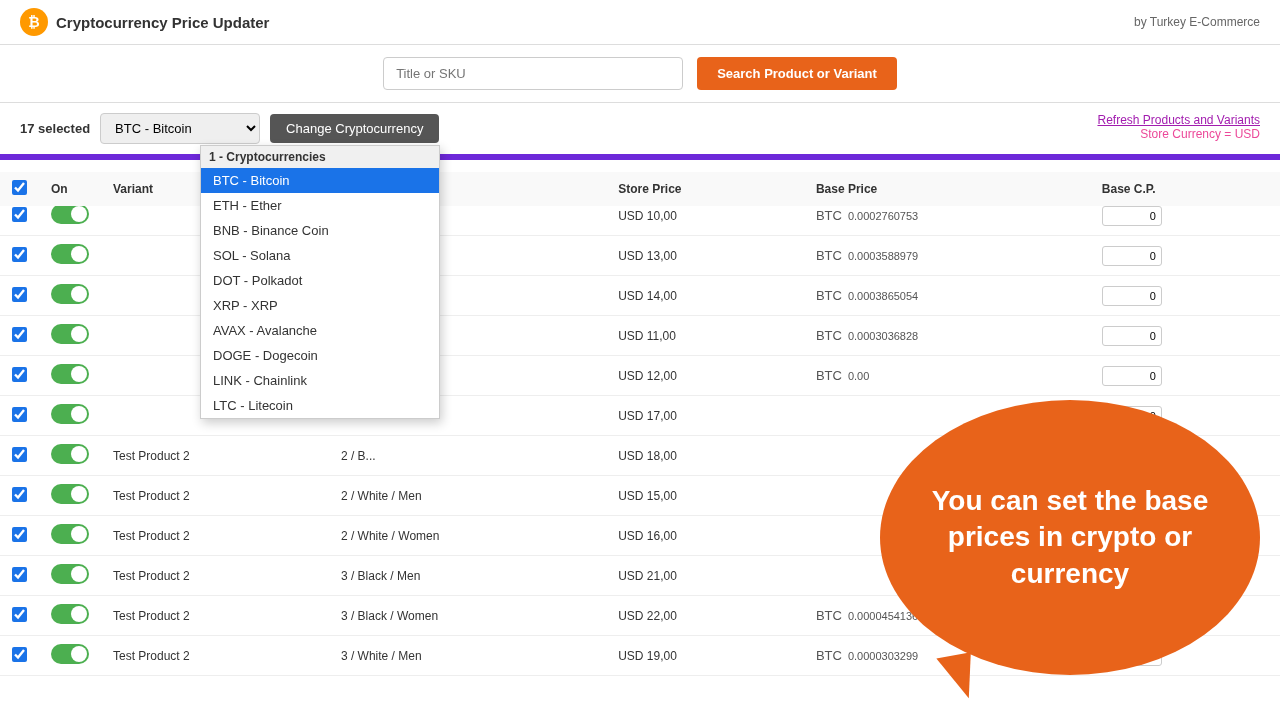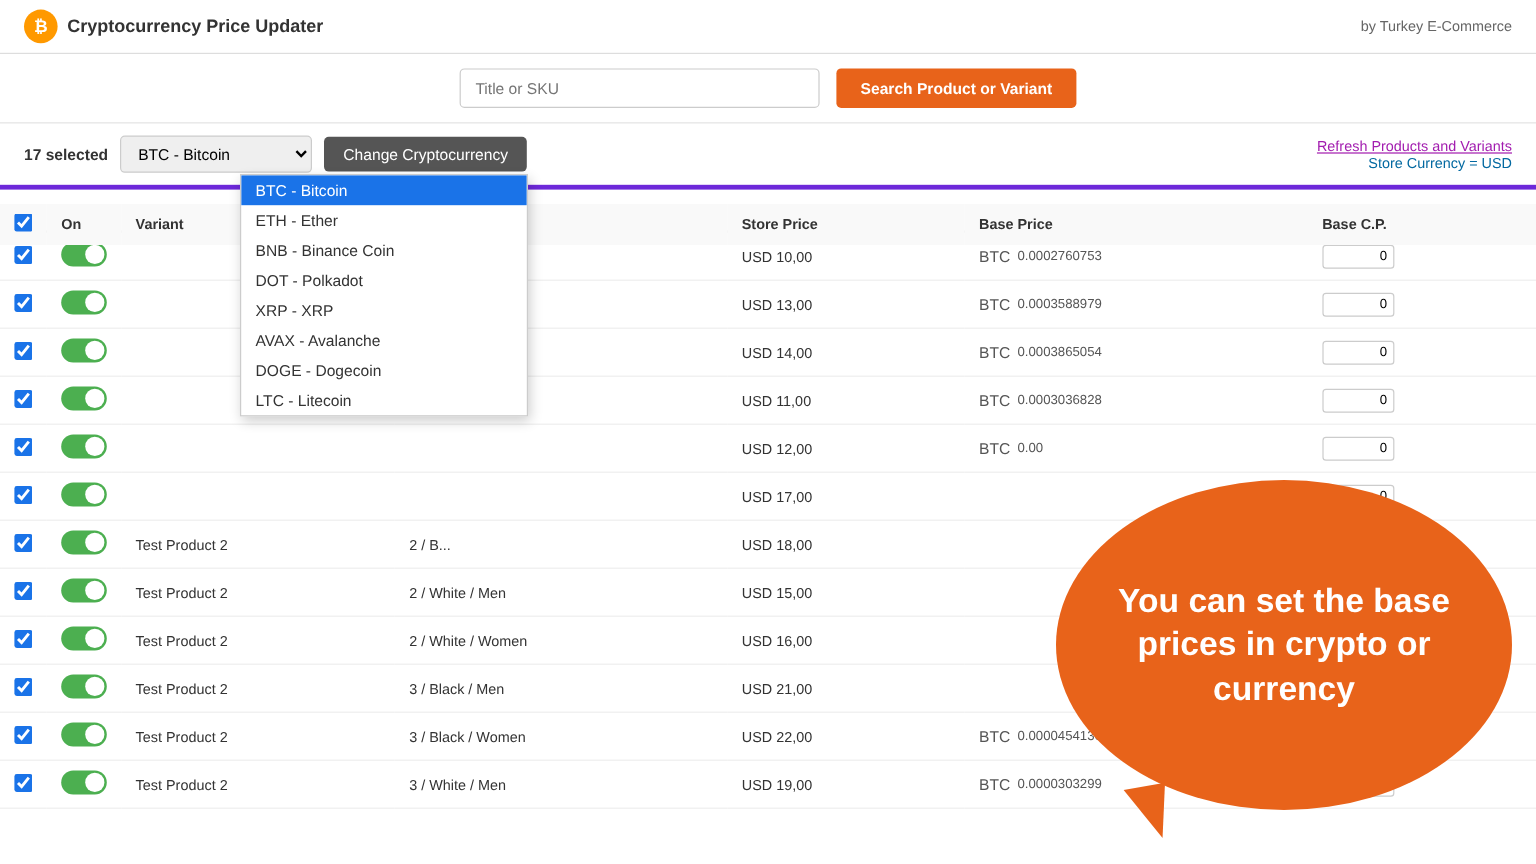--- a/index.html
+++ b/index.html
@@ -22,34 +22,34 @@
     }
     .search-input {
       width: 300px; padding: 8px 12px; border: 1px solid #ccc; border-radius: 4px; font-size: 13px; color: #999;
     }
     .search-button {
       background: #e8631a; color: #fff; border: none; padding: 9px 20px; border-radius: 4px; font-size: 13px; font-weight: 600; cursor: pointer;
     }
 
     
     .toolbar {
-      display: flex; align-items: center; justify-content: space-between;
-      background: #fff; padding: 10px 20px; border-bottom: 4px solid #6d28d9; position: relative; gap: 12px;
+      display: flex; align-items: flex-start; justify-content: space-between;
+      background: #fff; padding: 10px 20px; border-bottom: 6px solid #6d28d9; position: relative; gap: 12px;
     }
     .toolbar-left { display: flex; align-items: center; gap: 10px; }
     .selected-count { font-size: 13px; font-weight: 600; }
     .crypto-select {
       padding: 6px 10px; border: 1px solid #ccc; border-radius: 4px; font-size: 13px; min-width: 160px;
     }
     .change-btn {
       background: #555; color: #fff; border: none; padding: 7px 16px; border-radius: 4px; font-size: 13px; cursor: pointer;
     }
     .toolbar-right { text-align: right; font-size: 12px; }
     .refresh-link { color: #a21caf; text-decoration: underline; cursor: pointer; display: block; }
-    .store-currency { color: #0369a1; }
+    .store-currency { color: #ec4899; }
 
     
     .dropdown-container {
       position: absolute; top: 42px; left: 200px; z-index: 100;
       background: #fff; border: 1px solid #ccc; width: 240px;
       box-shadow: 2px 4px 10px rgba(0,0,0,0.2); max-height: 320px;
     }
     .dropdown-section-label {
       background: #f0f0f0; padding: 4px 8px; font-weight: 700; font-size: 12px; color: #333;
     }
@@ -103,28 +103,31 @@
     </select>
     <button class="change-btn">Change Cryptocurrency</button>
   </div>
   <div class="toolbar-right">
     <a class="refresh-link">Refresh Products and Variants</a>
     <span class="store-currency">Store Currency = USD</span>
   </div>
 
   <div class="dropdown-container">
     <div class="dropdown-scroll">
+      <div class="dropdown-section-label">1 - Cryptocurrencies</div>
       <div id="crypto-items">
           <div class="dropdown-item selected">BTC - Bitcoin</div>
           <div class="dropdown-item">ETH - Ether</div>
           <div class="dropdown-item">BNB - Binance Coin</div>
+          <div class="dropdown-item">SOL - Solana</div>
           <div class="dropdown-item">DOT - Polkadot</div>
           <div class="dropdown-item">XRP - XRP</div>
           <div class="dropdown-item">AVAX - Avalanche</div>
           <div class="dropdown-item">DOGE - Dogecoin</div>
+          <div class="dropdown-item">LINK - Chainlink</div>
           <div class="dropdown-item">LTC - Litecoin</div>
         </div>
 
     </div>
   </div>
 </div>
 
 <div class="table-container">
   <table>
     <thead>

